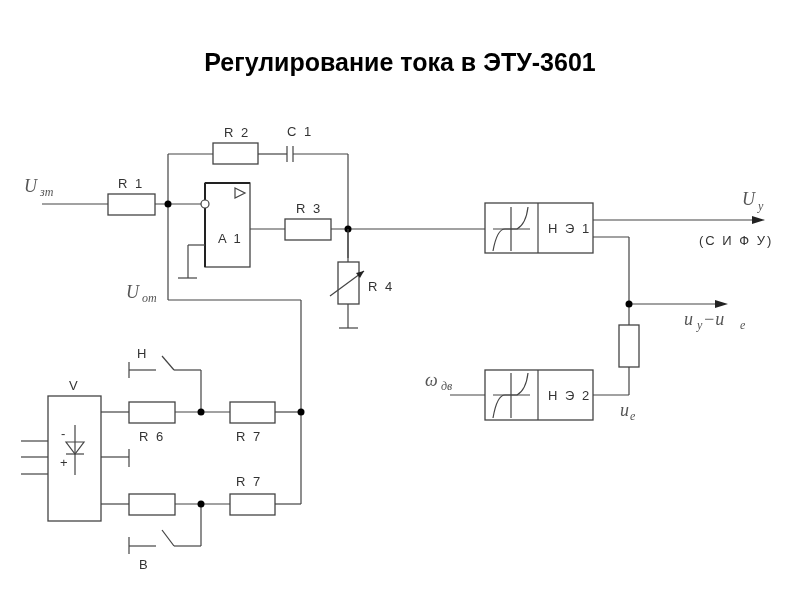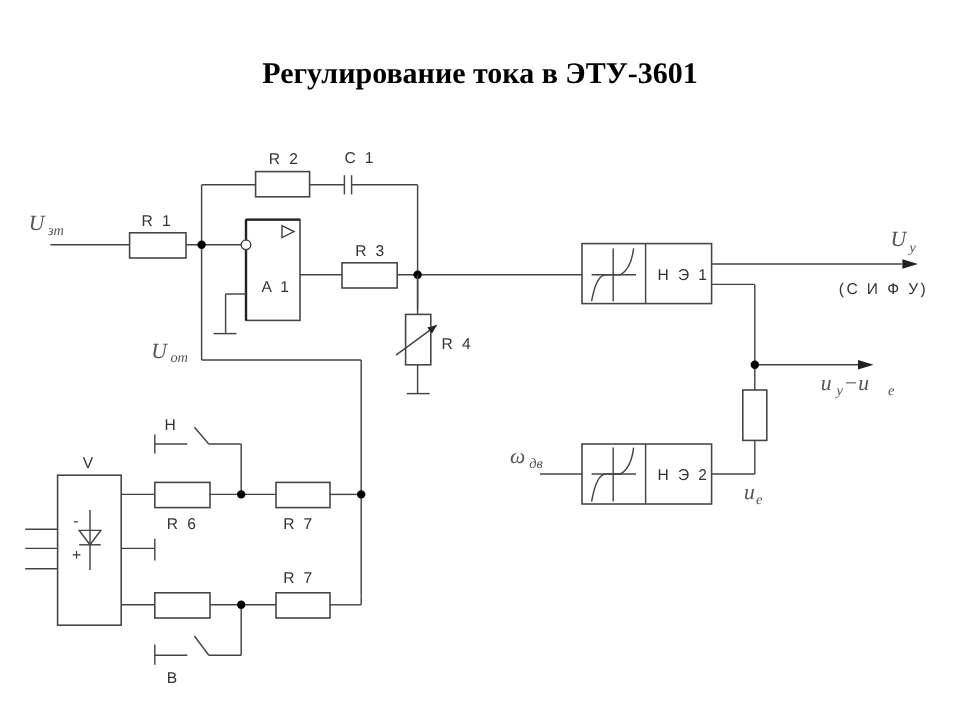--- a/index.html
+++ b/index.html
@@ -1,18 +1,18 @@
 <!DOCTYPE html>
 <html><head>
 <meta charset="utf-8">
 <style>
   html, body { margin: 0; padding: 0; background: #ffffff; }
   #stage { position: relative; width: 800px; height: 600px; background: #ffffff; overflow: hidden; }
   #title { position: absolute; left: 0; top: 48px; width: 800px; text-align: center;
-    font-family: Liberation Serif, serif; font-weight: bold; font-size: 25px; color: #000; }
+    font-family: Liberation Sans, sans-serif; font-weight: bold; font-size: 25px; color: #000; }
   svg { position: absolute; left: 0; top: 0; }
   .w { stroke: #444; stroke-width: 1.2; fill: none; }
   .box { stroke: #444; stroke-width: 1.3; fill: #fff; }
   .lbl { font-family: "Liberation Sans", sans-serif; font-size: 13px; fill: #333; letter-spacing: 2px; }
   .ital { font-family: "Liberation Serif", serif; font-style: italic; font-size: 18px; fill: #555; }
   .sub { font-family: "Liberation Serif", serif; font-style: italic; font-size: 12px; fill: #555; }
   .dot { fill: #000; }
 </style>
 </head>
 <body>

